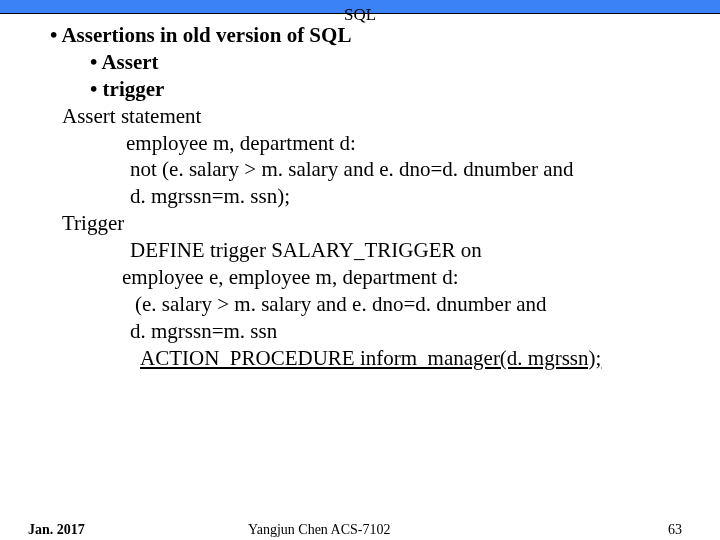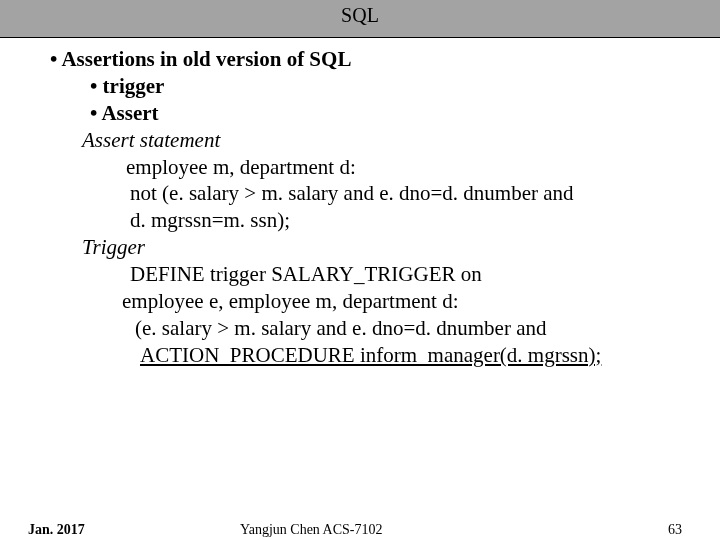--- a/index.html
+++ b/index.html
@@ -7,70 +7,71 @@
     width: 720px;
     height: 540px;
     background: #ffffff;
     font-family: "Times New Roman", Times, serif;
     font-size: 21px;
     color: #000;
     overflow: hidden;
   }
   .header-bar {
     width: 100%;
-    height: 38px;
-    background: #a3a3a3;
+    height: 14px;
+    background: #3b82f6;
     border-bottom: 1px solid #000;
     text-align: center;
     line-height: 30px;
-    font-size: 20px;
+    font-size: 17px;
   }
   .content {
     padding: 8px 15px 0 50px;
     line-height: 1.28;
   }
   .bold { font-weight: bold; }
   .l0 { margin-left: 0; }
   .l1 { margin-left: 40px; }
-  .l2 { margin-left: 32px; font-style: italic; }
+  .l2 { margin-left: 12px; }
   .l3 { margin-left: 80px; }
   .l4 { margin-left: 76px; }
   .l5 { margin-left: 90px; text-decoration: underline; }
   .l6 { margin-left: 85px; }
   .l7 { margin-left: 72px; }
   .footer {
     position: absolute;
     bottom: 18px;
     left: 0;
     width: 720px;
     font-size: 14px;
   }
   .footer-left { position: absolute; left: 28px; font-weight: bold; }
-  .footer-center { position: absolute; left: 240px; }
+  .footer-center { position: absolute; left: 248px; }
   .footer-right { position: absolute; right: 38px; }
 </style>
 </head>
 <body>
 
 <div class="header-bar">
   <span>SQL</span>
 </div>
 
 <div class="content">
   <div class="bold l0">• Assertions in old version of SQL</div>
+  <div class="bold l1">• Assert</div>
   <div class="bold l1">• trigger</div>
-  <div class="bold l1">• Assert</div>
   <div class="l2">Assert statement</div>
   <div class="l4">employee m, department d:</div>
   <div class="l3">not (e. salary &gt; m. salary and e. dno=d. dnumber and</div>
   <div class="l3">d. mgrssn=m. ssn);</div>
   <div class="l2">Trigger</div>
   <div class="l3">DEFINE trigger SALARY_TRIGGER on</div>
   <div class="l7">employee e, employee m, department d:</div>
   <div class="l6"> (e. salary &gt; m. salary and e. dno=d. dnumber and</div>
+  <div class="l3">d. mgrssn=m. ssn</div>
   <div class="l5"> ACTION_PROCEDURE inform_manager(d. mgrssn);</div>
 </div>
 
 <div class="footer">
   <span class="footer-left">Jan. 2017</span>
   <span class="footer-center">Yangjun Chen     ACS-7102</span>
   <span class="footer-right">63</span>
 </div>
 
 </body></html>

